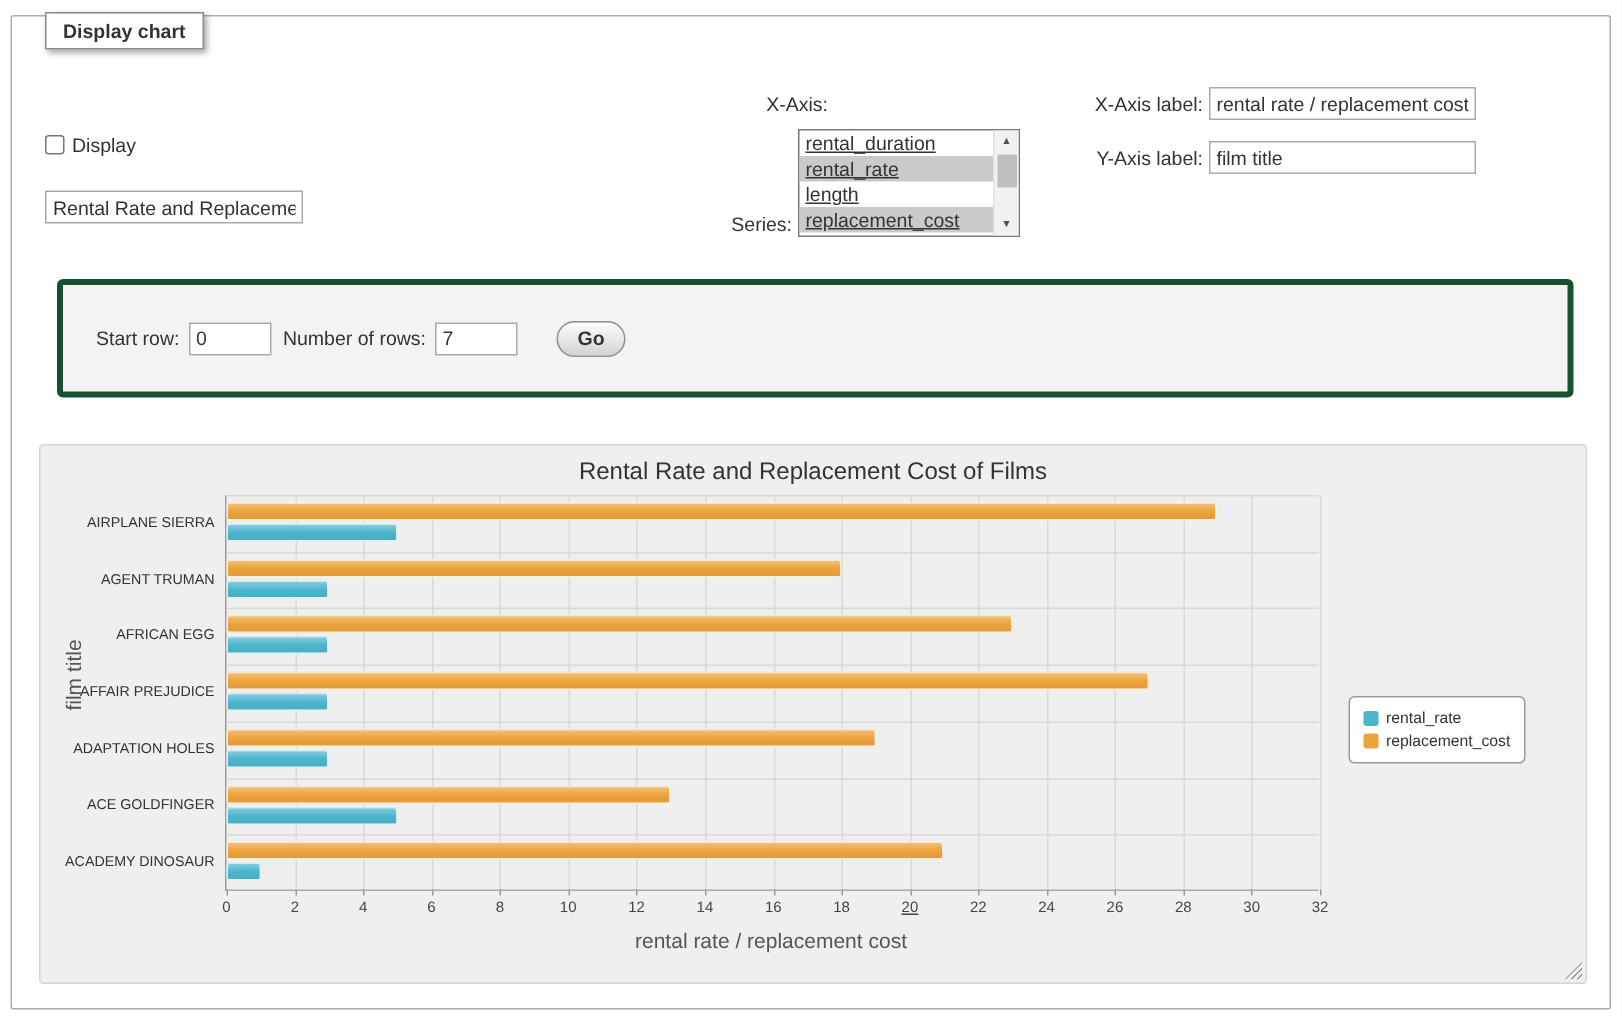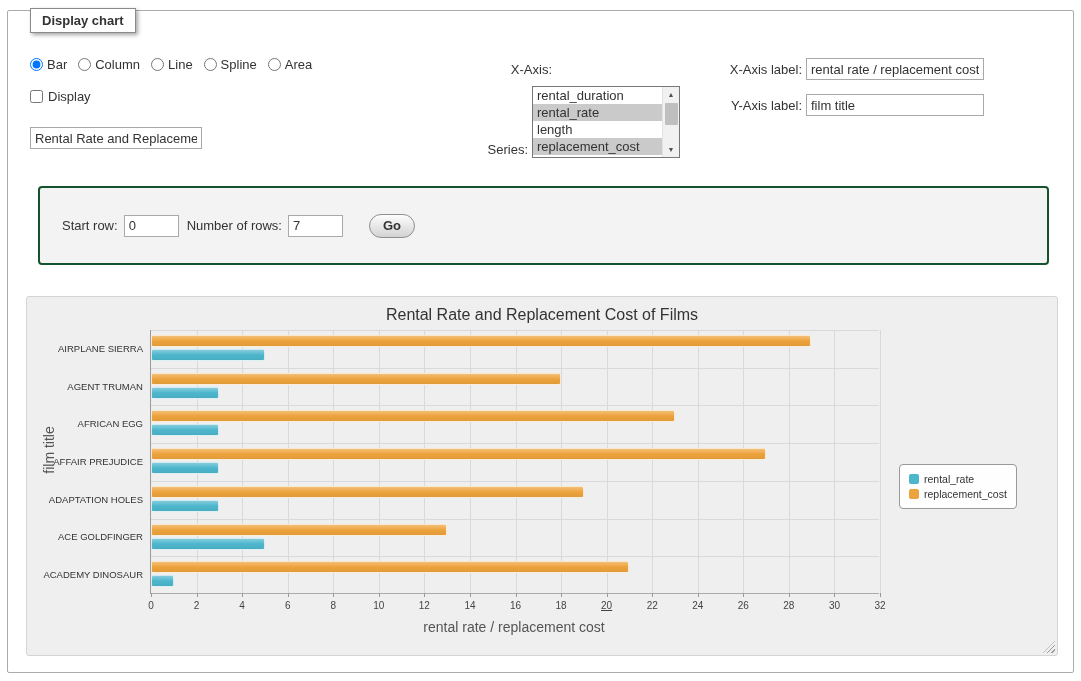--- a/index.html
+++ b/index.html
@@ -35,34 +35,34 @@
   .lbl-ylabel { left:698px; top:87px; width:96px; }
   .xaxis-select {
     position:absolute; left:524px; top:47px; width:152px; height:23px;
     font-family:inherit; font-size:13px; border:1px solid #a9a9a9; background:#fff; color:#333;
   }
   .xlabel-input { position:absolute; left:798px; top:47px; width:178px; height:22px; }
   .ylabel-input { position:absolute; left:798px; top:83px; width:178px; height:22px; }
 
   .listbox {
     position:absolute; left:524px; top:75px; width:148px; height:72px;
-    border:1px solid #787878; background:#fff;
+    border:1px solid #787878; background:#fff;text-decoration:underline;
   }
   .lb-items { margin-right:17px; }
   .lb-item { height:17px; line-height:17px; font-size:13px; padding-left:4px; white-space:nowrap; overflow:hidden; }
   .lb-item.selected { background:#cacaca; }
   .lb-scrollbar { position:absolute; right:0; top:0; width:17px; height:100%; background:#f1f1f1; border-left:1px solid #e2e2e2; }
   .lb-arrow { position:absolute; left:0; width:100%; height:15px; font-size:7px; line-height:15px; text-align:center; color:#505050; }
   .lb-arrow.up { top:0; }
   .lb-arrow.down { bottom:0; }
   .lb-thumb { position:absolute; left:2px; top:16px; width:13px; height:22px; background:#bfbfbf; border-radius:1px; }
 
   .rows-panel {
     position:absolute; left:30px; top:175px; width:1011px; height:79px;
-    background:#f3f3f3; border:2px solid #14532d; border-radius:4px;
+    background:#f3f3f3; border:4px solid #14532d; border-radius:4px;
     display:flex; align-items:center; padding-left:22px; font-size:13px;
   }
   .rows-panel input { width:55px; height:22px; margin:0 8px 0 6px; }
   .go-button {
     margin-left:18px; height:24px; padding:0 13px;
     border:1px solid #8f8f8f; border-radius:13px;
     background:linear-gradient(#fdfdfd,#d2d2d2);
     font-family:inherit; font-size:13px; font-weight:bold; color:#333; cursor:pointer;
   }
 
@@ -103,42 +103,20 @@
     clip-path:polygon(100% 0, 100% 100%, 0 100%); cursor:se-resize;
   }
 </style>
 </head>
 <body>
 
 <div class="outer">
 
   <div class="legend-box">Display chart</div>
 
-  <div class="radio-group" id="chart-types">
-      <label class="radio-opt">
-        <input type="radio" name="chart-type" checked="" style="">
-        <span>Bar</span>
-      </label>
-      <label class="radio-opt">
-        <input type="radio" name="chart-type" style="">
-        <span>Column</span>
-      </label>
-      <label class="radio-opt">
-        <input type="radio" name="chart-type" style="">
-        <span>Line</span>
-      </label>
-      <label class="radio-opt">
-        <input type="radio" name="chart-type" style="">
-        <span>Spline</span>
-      </label>
-      <label class="radio-opt">
-        <input type="radio" name="chart-type" style="">
-        <span>Area</span>
-      </label>
-    </div>
 
   <label class="stacked-row">
     <input type="checkbox" style="">
     <span>Display</span>
   </label>
 
   <input type="text" class="title-input" value="Rental Rate and Replacement Cost of Films" style="">
 
   <span class="fl lbl-xaxis">X-Axis:</span>
 

